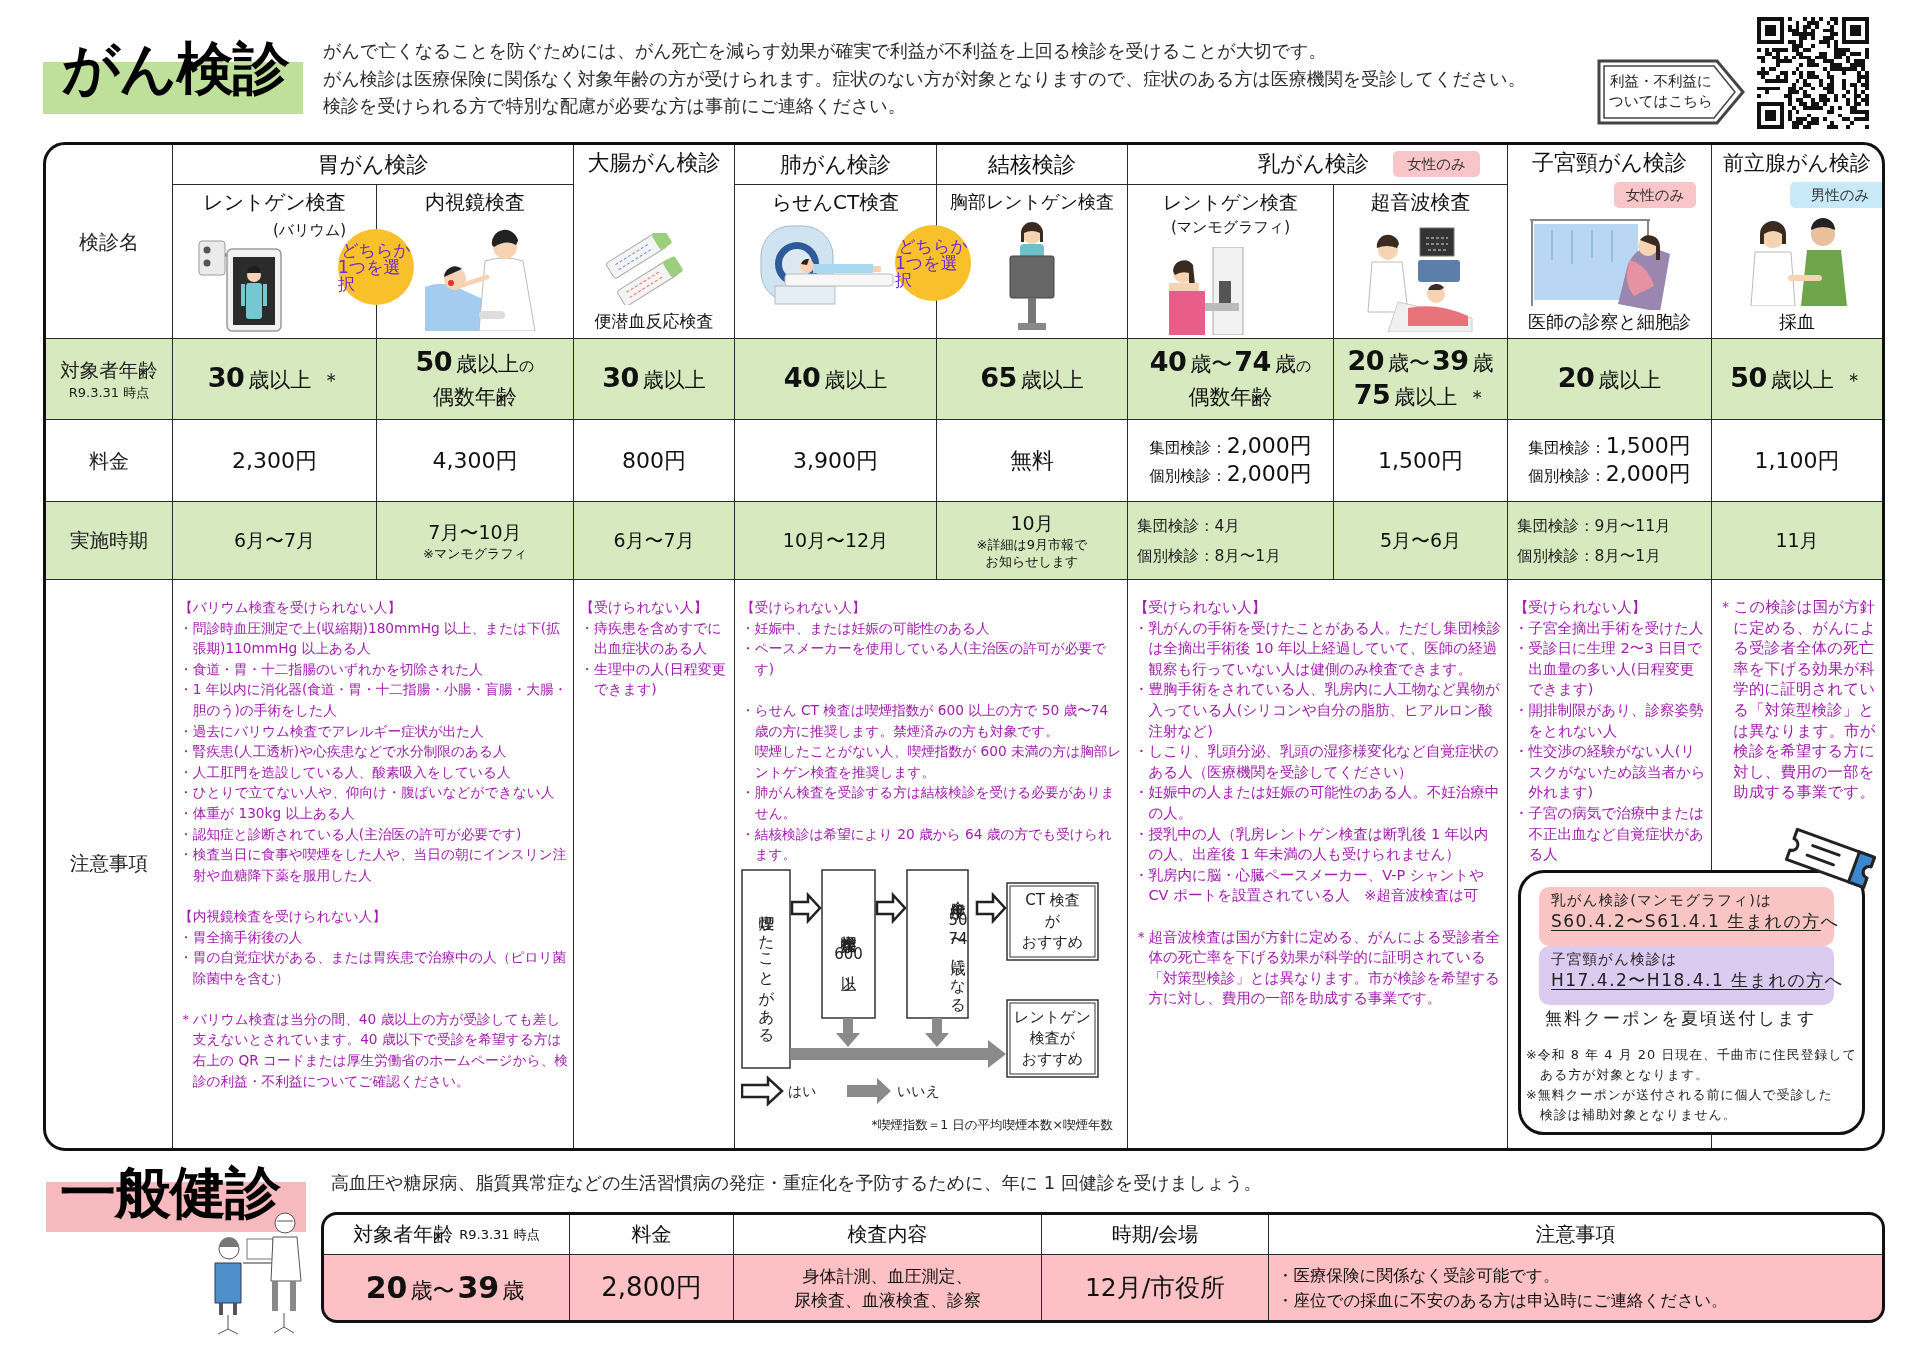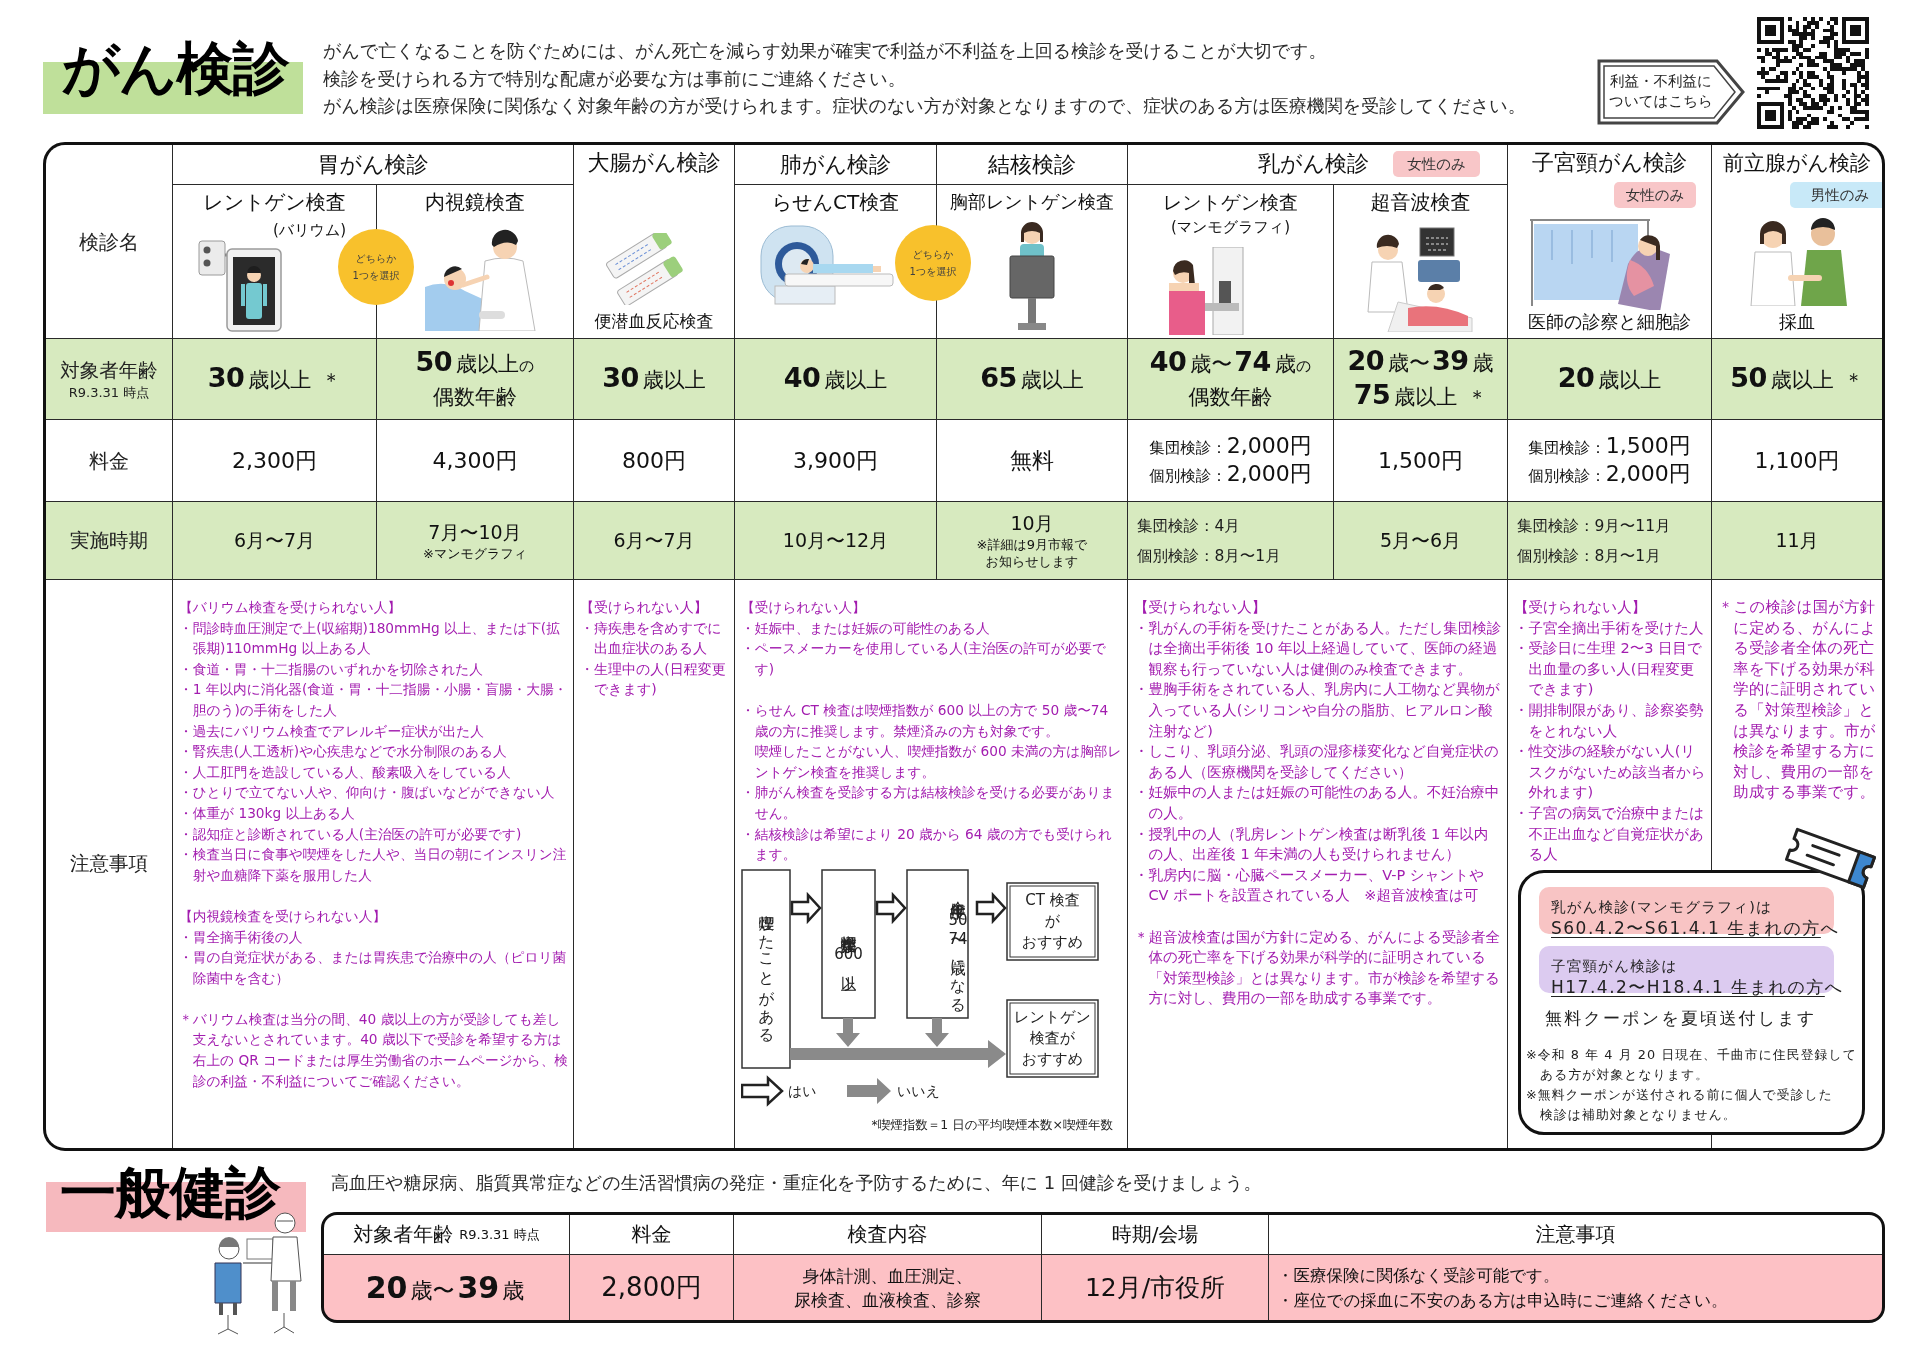--- a/index.html
+++ b/index.html
@@ -25,21 +25,21 @@
 .cell{background:#fff;position:relative;display:flex;flex-direction:column;align-items:center;justify-content:center;text-align:center}
 .g{background:var(--row_green)}
 .lbl{font-size:19.5px;line-height:26px;color:#222}
 .lbl-small{font-size:13px;line-height:17px;color:#222}
 .grp{font-size:22px;line-height:30px;color:#111;white-space:nowrap}
 .st{position:absolute;left:0;right:0;text-align:center;white-space:nowrap;color:#111}
 .ill{position:absolute}
 .badge{position:absolute;height:26px;border-radius:5px;font-size:14.5px;line-height:26px;text-align:center;color:#333}
 .badge.f{background:var(--female_badge)}
 .badge.m{background:var(--male_badge)}
-.choose{position:absolute;border-radius:50%;background:var(--choose_circle);display:flex;flex-direction:column;align-items:center;justify-content:center;font-size:10px;line-height:17px;color:#404040;z-index:3}
+.choose{position:absolute;border-radius:50%;background:var(--choose_circle);display:flex;flex-direction:column;align-items:center;justify-content:center;font-size:17px;line-height:17px;color:#6d28d9;z-index:3}
 
 .age{font-size:21px;line-height:31px;white-space:nowrap;color:#111}
 .age .n{font-size:27px;font-weight:bold;margin-right:4px;letter-spacing:-0.5px}
 .age .u{font-size:21px}
 .age .n2{margin-left:2px}
 .age .p{font-size:15px}
 .age .mk{margin-left:10px;font-size:20px}
 .fee{font-size:22px;color:#111;white-space:nowrap}
 .fee2{font-size:15.5px;line-height:25px;white-space:nowrap;color:#111}
 .fee2 .amt{font-size:22px}
@@ -63,21 +63,21 @@
 .flow{position:absolute;left:741px;top:868px;width:380px;height:280px;z-index:2}
 .flow svg{position:absolute;left:0;top:0}
 .vbox{position:absolute;display:flex;align-items:center;justify-content:center;writing-mode:vertical-rl;font-size:15.5px;letter-spacing:1px;color:#222}
 .vbox .hz{writing-mode:horizontal-tb;display:inline-block;font-size:15px;letter-spacing:0}
 .vbox .col{display:block}
 .rbox{position:absolute;display:flex;flex-direction:column;align-items:center;justify-content:center;font-size:15px;line-height:21px;color:#222;text-align:center;white-space:nowrap}
 .legend{position:absolute;font-size:14px;line-height:20px;color:#222;white-space:nowrap}
 
 
 .coupon{position:absolute;left:1518px;top:870px;width:347px;height:265px;border:3px solid #111;border-radius:26px;background:#fff;z-index:4}
-.cbar{position:absolute;left:18px;width:295px;height:47px;border-radius:10px;padding:11px 0 0 12px;color:#222;white-space:nowrap}
+.cbar{position:absolute;left:18px;width:295px;height:59px;border-radius:10px;padding:4px 0 0 12px;color:#222;white-space:nowrap}
 .cbar.pink{top:14px;background:var(--coupon_breast)}
 .cbar.purple{top:73px;background:var(--coupon_cervical)}
 .cbar .l1{font-size:14.5px;line-height:19px;letter-spacing:1.2px}
 .cbar .l2{font-size:17px;line-height:22px;letter-spacing:1.5px}
 .cbar .l2 .ul{text-decoration:underline;text-underline-offset:3px}
 .cmsg{position:absolute;left:24px;top:133px;font-size:17px;line-height:24px;letter-spacing:2.2px;color:#222;white-space:nowrap}
 .cnotes{position:absolute;left:5px;top:172px;width:336px;font-size:12.8px;line-height:20px;letter-spacing:1.1px;color:#222;white-space:nowrap}
 .cnotes .c2{padding-left:1.1em}
 .ticket{position:absolute;left:1779px;top:823px;width:106px;height:74px;z-index:5}
 
@@ -93,22 +93,22 @@
 .gd.left{align-items:flex-start;padding-left:8px;font-size:16.5px;line-height:25px}
 </style>
 </head>
 <body>
 
 <div class="title-bg" style="left:43px;top:62px;width:260px;height:52px;background:var(--cancer_accent)"></div>
 <div class="big-title" style="left:62px;top:40px;font-size:57px">がん検診</div>
 
 <div class="intro" style="left:323px;top:37px;font-size:18px">
   <p>がんで亡くなることを防ぐためには、がん死亡を減らす効果が確実で利益が不利益を上回る検診を受けることが大切です。</p>
+  <p>がん検診は医療保険に関係なく対象年齢の方が受けられます。症状のない方が対象となりますので、症状のある方は医療機関を受診してください。</p>
   <p>検診を受けられる方で特別な配慮が必要な方は事前にご連絡ください。</p>
-  <p>がん検診は医療保険に関係なく対象年齢の方が受けられます。症状のない方が対象となりますので、症状のある方は医療機関を受診してください。</p>
 </div>
 
 <div class="benefit-link">
   <svg width="150" height="66" viewBox="0 0 150 66">
     <path d="M2 2 h118 l26 31 l-26 31 h-118z" fill="#fff" stroke="#444" stroke-width="3"></path>
     <path d="M7 7 h110 l21 26 l-21 26 h-110z" fill="#fff" stroke="#444" stroke-width="1.5"></path>
   </svg>
   <div class="txt">
     <div>利益・不利益に</div>
     <div>ついてはこちら</div>

